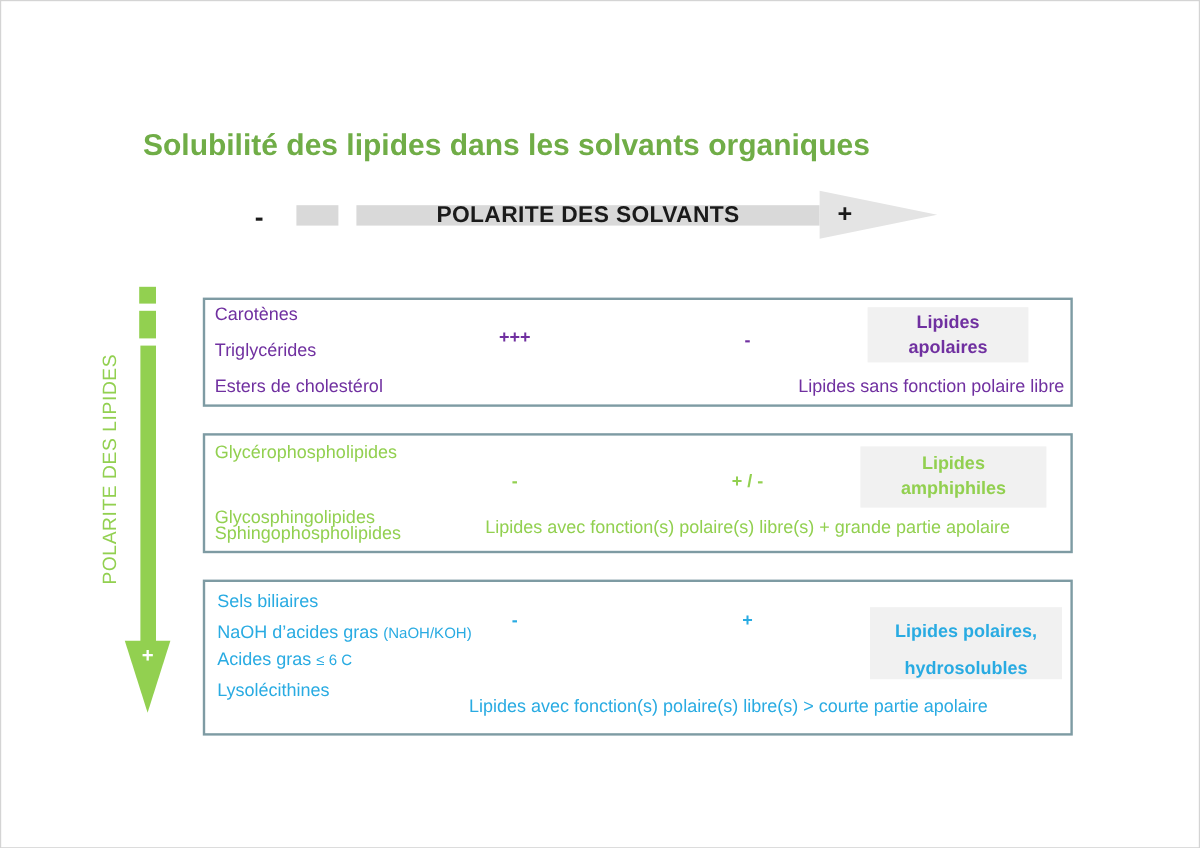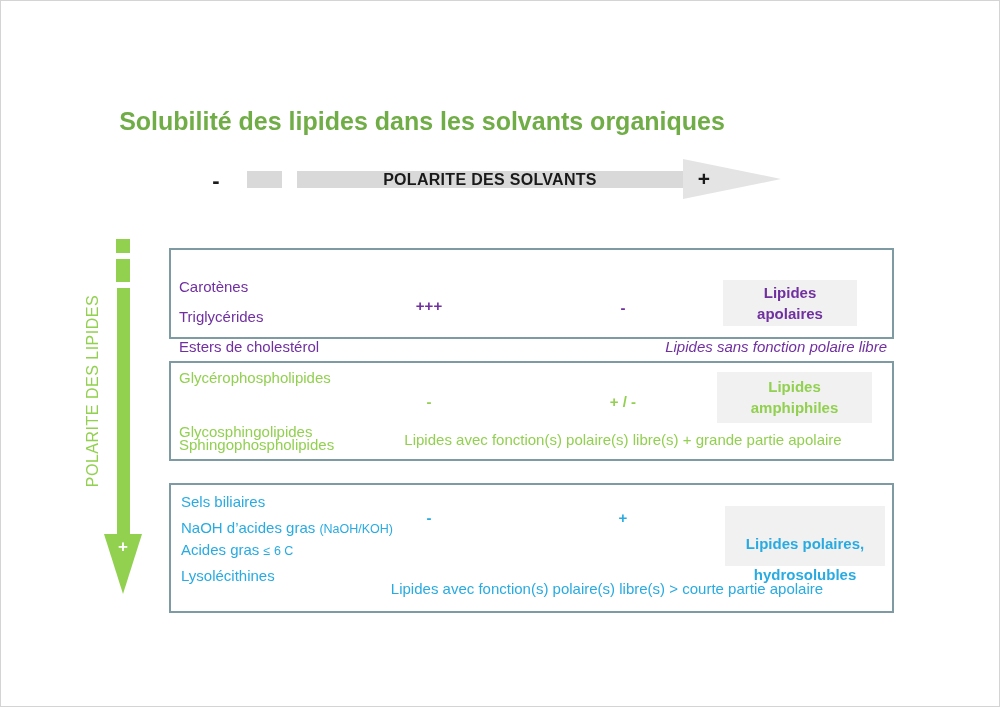--- a/index.html
+++ b/index.html
@@ -15,21 +15,21 @@
     font-size:22px;font-style:italic;color:#70AD47;}
   .title{left:0;top:106px;width:842px;text-align:center;
     font-size:25px;font-weight:bold;color:#70AD47;}
 
   
   .sp-minus{left:203px;top:167px;width:24px;text-align:center;
     font-size:22px;font-weight:bold;color:#1a1a1a;}
   .sp-dash{left:246px;top:170px;width:35px;height:17px;background:#d9d9d9;}
   .sp-shaft{left:296px;top:170px;width:386px;height:17px;background:#d9d9d9;
     display:flex;align-items:center;justify-content:center;}
-  .sp-shaft span{font-size:16px;font-weight:bold;color:#1a1a1a;letter-spacing:.3px;}
+  .sp-shaft span{font-size:19px;font-weight:bold;color:#1a1a1a;letter-spacing:.3px;}
   .sp-head{left:682px;top:158px;width:0;height:0;
     border-top:20px solid transparent;border-bottom:20px solid transparent;
     border-left:98px solid #e4e4e4;}
   .sp-plus{left:686px;top:166px;width:34px;text-align:center;z-index:2;
     font-size:21px;font-weight:bold;color:#1a1a1a;}
   .tick{top:219px;width:130px;text-align:right;font-size:11.5px;
     font-weight:bold;color:#1a1a1a;margin-top:48px;}
   .tick-hexane{left:348px;}
   .tick-dots{left:466px;}
   .tick-h2o{left:535px;}
@@ -47,35 +47,35 @@
     font-size:17px;font-weight:bold;color:#ffffff;}
 
   
   .gbox{border:2px solid #7E9BA3;background:#ffffff;box-sizing:border-box;}
   .gbox1{left:168px;top:247px;width:725px;height:91px;}
   .gbox2{left:168px;top:360px;width:725px;height:100px;}
   .gbox3{left:168px;top:482px;width:725px;height:130px;}
 
   .row{font-size:15px;white-space:nowrap;}
   .row .small{font-size:12.5px;}
-  .purple{color:#7030A0;margin-top:24px;}
+  .purple{color:#7030A0;}
   .green{color:#92D050;}
   .cyan{color:#29ABE2;}
 
   .val{width:140px;text-align:center;font-size:15px;font-weight:bold;}
   .col-hexane{left:358px;}
   .col-h2o{left:552px;}
 
   .tag{background:#f1f1f1;text-align:center;font-weight:bold;font-size:15px;}
   .tag1{left:722px;top:255px;width:134px;height:46px;padding-top:2px;line-height:21px;box-sizing:border-box;}
   .tag2{left:716px;top:371px;width:155px;height:51px;padding-top:4px;line-height:21px;box-sizing:border-box;}
-  .tag3{left:724px;top:505px;width:160px;height:60px;padding-top:22px;line-height:31px;box-sizing:border-box;}
+  .tag3{left:724px;top:505px;width:160px;height:60px;padding-top:5px;line-height:31px;box-sizing:border-box;}
 
   .note{font-size:15px;white-space:nowrap;}
-  .note1{left:500px;top:313px;width:386px;text-align:right;font-style:italic;}
+  .note1{left:500px;top:313px;width:386px;text-align:right;}
   .note2{left:322px;top:430px;width:600px;text-align:center;}
   .note3{left:306px;top:579px;width:600px;text-align:center;}
 </style>
 </head>
 <body>
 
 <div class="canvas">
 
   <div class="abs title">Solubilité des lipides dans les solvants organiques</div>
 

